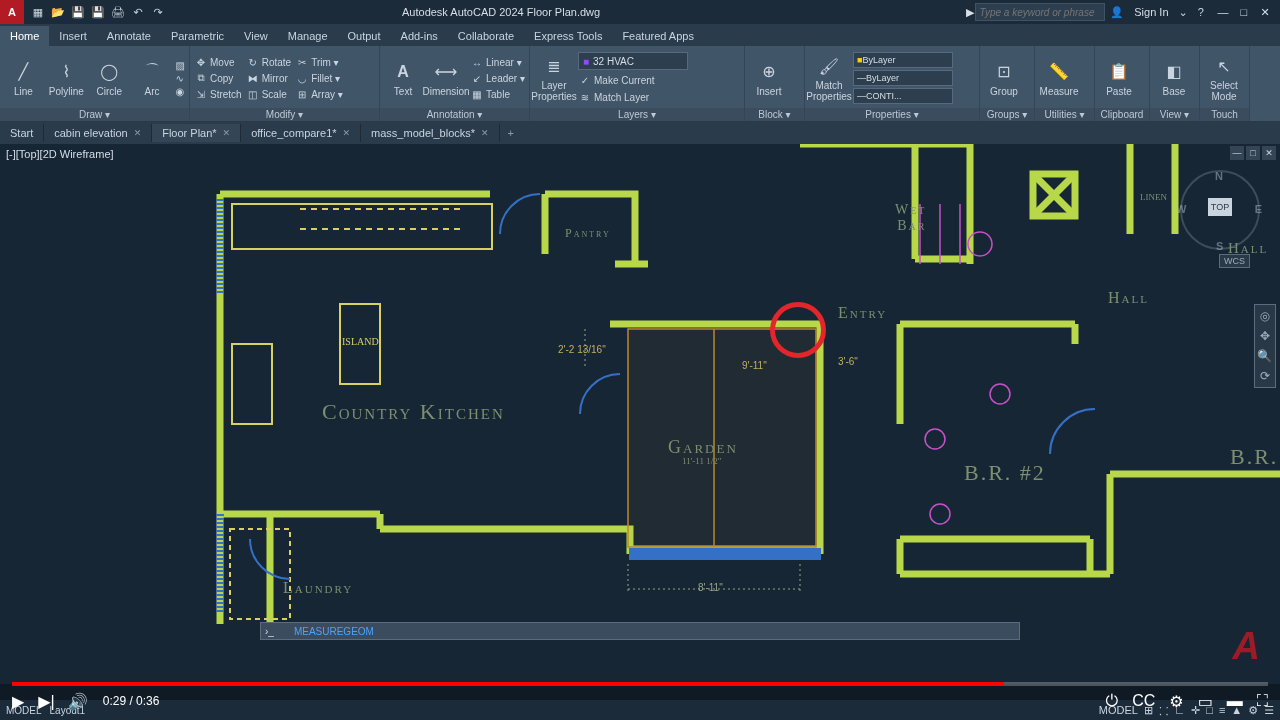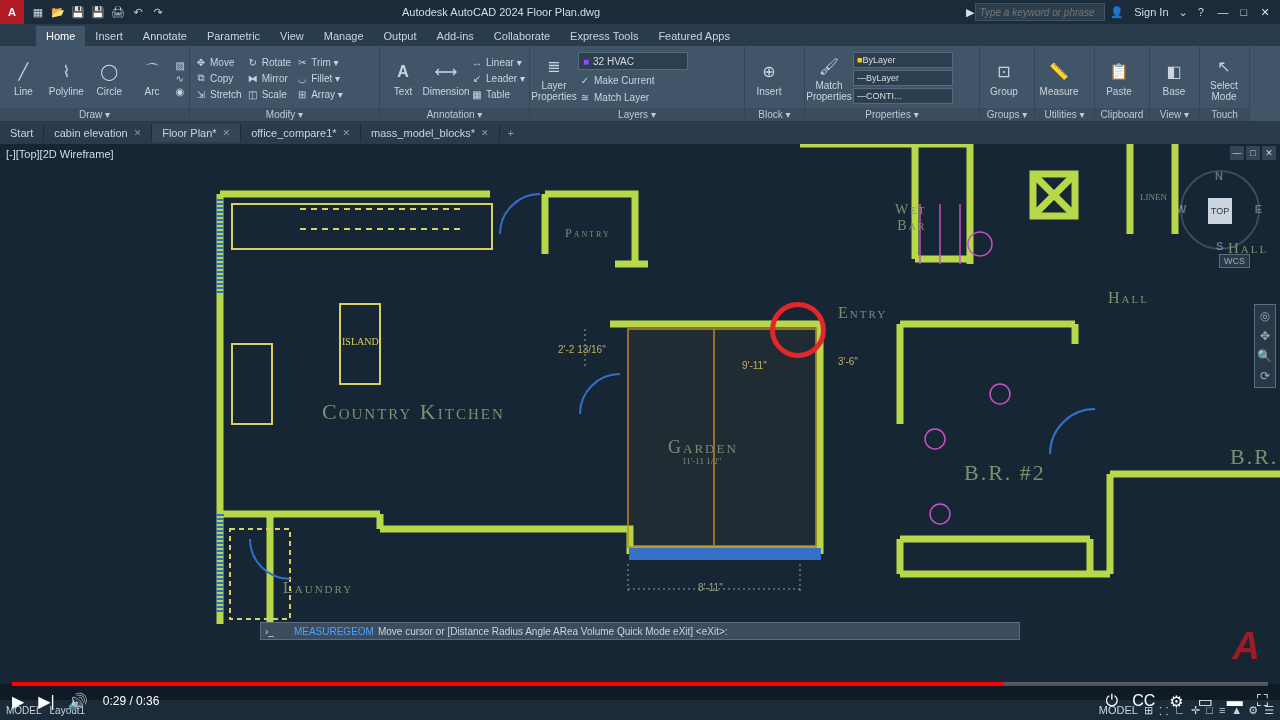--- a/index.html
+++ b/index.html
@@ -13,21 +13,21 @@
 .titlebar .title { flex: 0 0 auto; margin-left: 230px; }
 .titlebar .spacer { flex: 1; }
 .titlebar .search { background: #2d3e4f; border: 1px solid #3f5366; height: 18px; width: 130px; font-size: 10px; color: #9aacbd; padding: 0 4px; font-style: italic; }
 .titlebar .right { display: flex; align-items: center; gap: 10px; padding: 0 6px; }
 .titlebar .right .icon { font-size: 11px; color: #c9d4df; }
 .titlebar .winbtns span { display:inline-block; width:18px; text-align:center; }
 
 
 .tabsrow { height: 22px; background: #2a3b4c; display: flex; align-items: flex-end; color: #c9d4df; font-size: 11px; }
 .tabsrow .tab { padding: 4px 10px; cursor: default; }
-.tabsrow .tab.active { background: #415568; color: #fff; margin-left: 36px; }
+.tabsrow .tab.active { background: #415568; color: #fff; }
 
 
 .ribbon { height: 76px; background: #415568; display: flex; color: #c9d4df; font-size: 10px; border-bottom: 1px solid #2c3a48; }
 .panel { display: flex; flex-direction: column; border-right: 1px solid #344556; padding: 2px 4px 0 4px; }
 .panel .body { flex: 1; display: flex; align-items: center; gap: 4px; }
 .panel .label { text-align: center; font-size: 10px; color: #bcc9d6; padding: 1px 0; background: #3a4c5e; margin: 0 -4px; }
 .bigbtn { display: flex; flex-direction: column; align-items: center; justify-content: center; width: 40px; gap: 2px; }
 .bigbtn .ic { width: 24px; height: 24px; display: flex; align-items: center; justify-content: center; font-size: 16px; color: #c9d4df; }
 .smallcol { display: flex; flex-direction: column; gap: 2px; }
 .smallrow { display: flex; align-items: center; gap: 2px; font-size: 10px; white-space: nowrap; }
@@ -52,21 +52,21 @@
 
 
 .rlabel { position:absolute; color:#7d8f70; font-family: "Trajan Pro","Times New Roman",serif; letter-spacing:2px; font-variant: small-caps; }
 
 
 .redcirc { position:absolute; border:5px solid #e3262b; border-radius:50%; }
 
 
 .viewcube { position:absolute; top:26px; right:20px; width:80px; height:80px; }
 .viewcube .ring { position:absolute; inset:0; border:2px solid rgba(120,135,150,0.4); border-radius:50%; }
-.viewcube .face { position:absolute; top:28px; left:28px; width:24px; height:26px; background:#c9d4df; color:#2c3a48; font-size:9px; display:flex; align-items:center; justify-content:center; }
+.viewcube .face { position:absolute; top:28px; left:28px; width:24px; height:18px; background:#c9d4df; color:#2c3a48; font-size:9px; display:flex; align-items:center; justify-content:center; }
 .viewcube .dir { position:absolute; color:rgba(180,190,200,0.5); font-size:11px; font-weight:bold; }
 .wcs { position:absolute; top:110px; right:30px; color:#9aacbd; font-size:9px; border:1px solid #5a6c7e; padding:1px 4px; background:rgba(60,75,90,0.5); }
 
 
 .navbar { position:absolute; right:4px; top:160px; width:22px; background:rgba(70,85,100,0.4); border:1px solid #5a6c7e; display:flex; flex-direction:column; align-items:center; gap:6px; padding:4px 0; }
 .navbar span { color:#9aacbd; font-size:12px; }
 
 
 .vpctrl { position:absolute; top:2px; right:4px; display:flex; gap:2px; }
 .vpctrl span { width:14px; height:14px; background:#344556; color:#c9d4df; font-size:9px; display:flex; align-items:center; justify-content:center; }
@@ -469,21 +469,20 @@
     <span>✥</span>
     <span>🔍</span>
     <span>⟳</span>
   </div>
 
   <div class="cad-logo">A</div>
 
   <div class="cmdbar">
     <span style="padding:0 4px">›_</span>
     <span class="cmd">MEASUREGEOM</span>
-    <span class="hint">Move cursor or [Distance Radius Angle ARea Volume Quick Mode eXit] &lt;eXit&gt;:</span>
   </div>
 </div>
 
 <div class="statusbar">
   <div class="left">
     <span>MODEL</span>
     <span>Layout1</span>
   </div>
   <div class="sp"></div>
   <div class="right">

